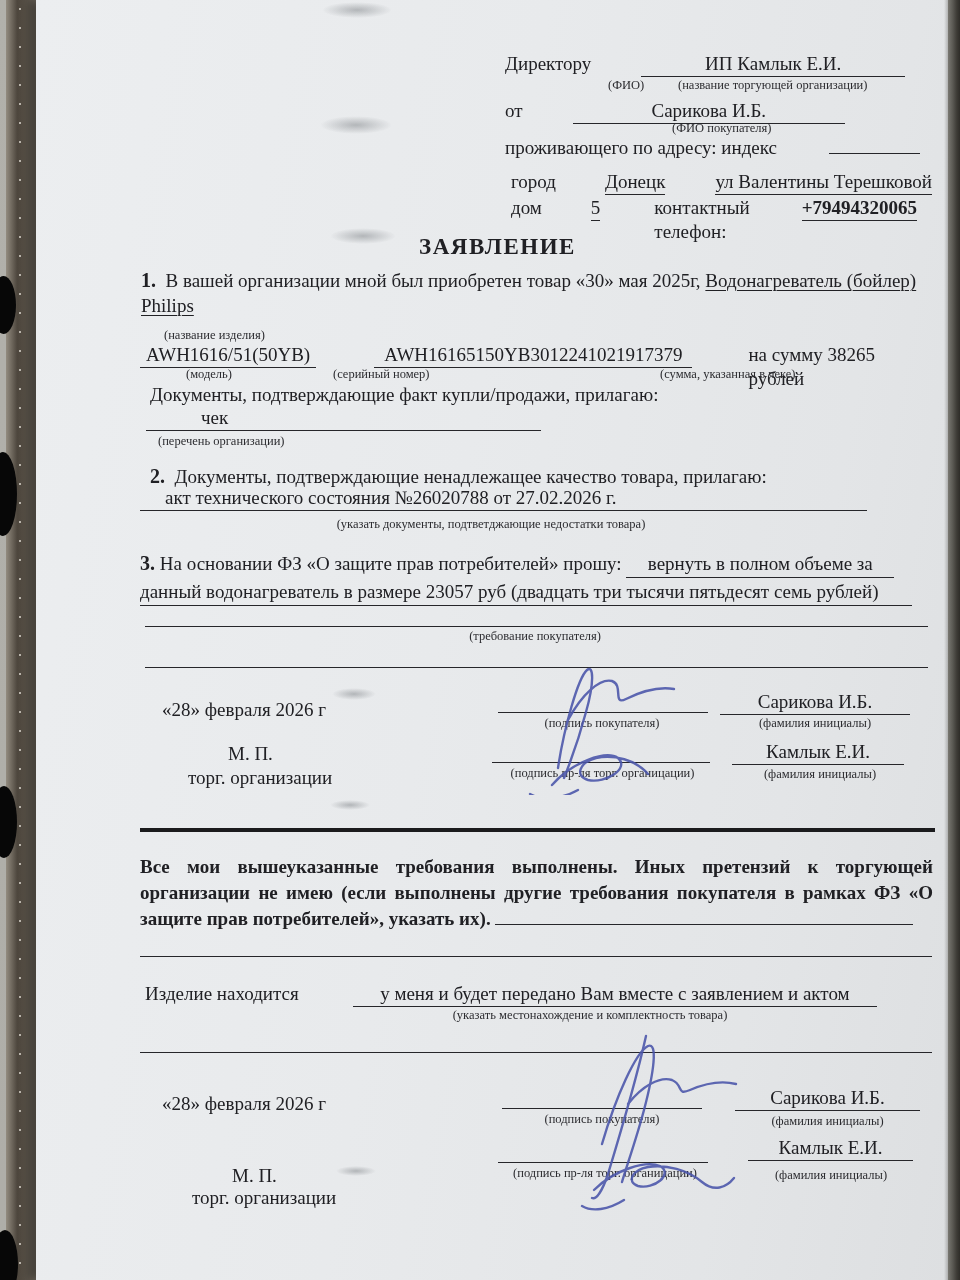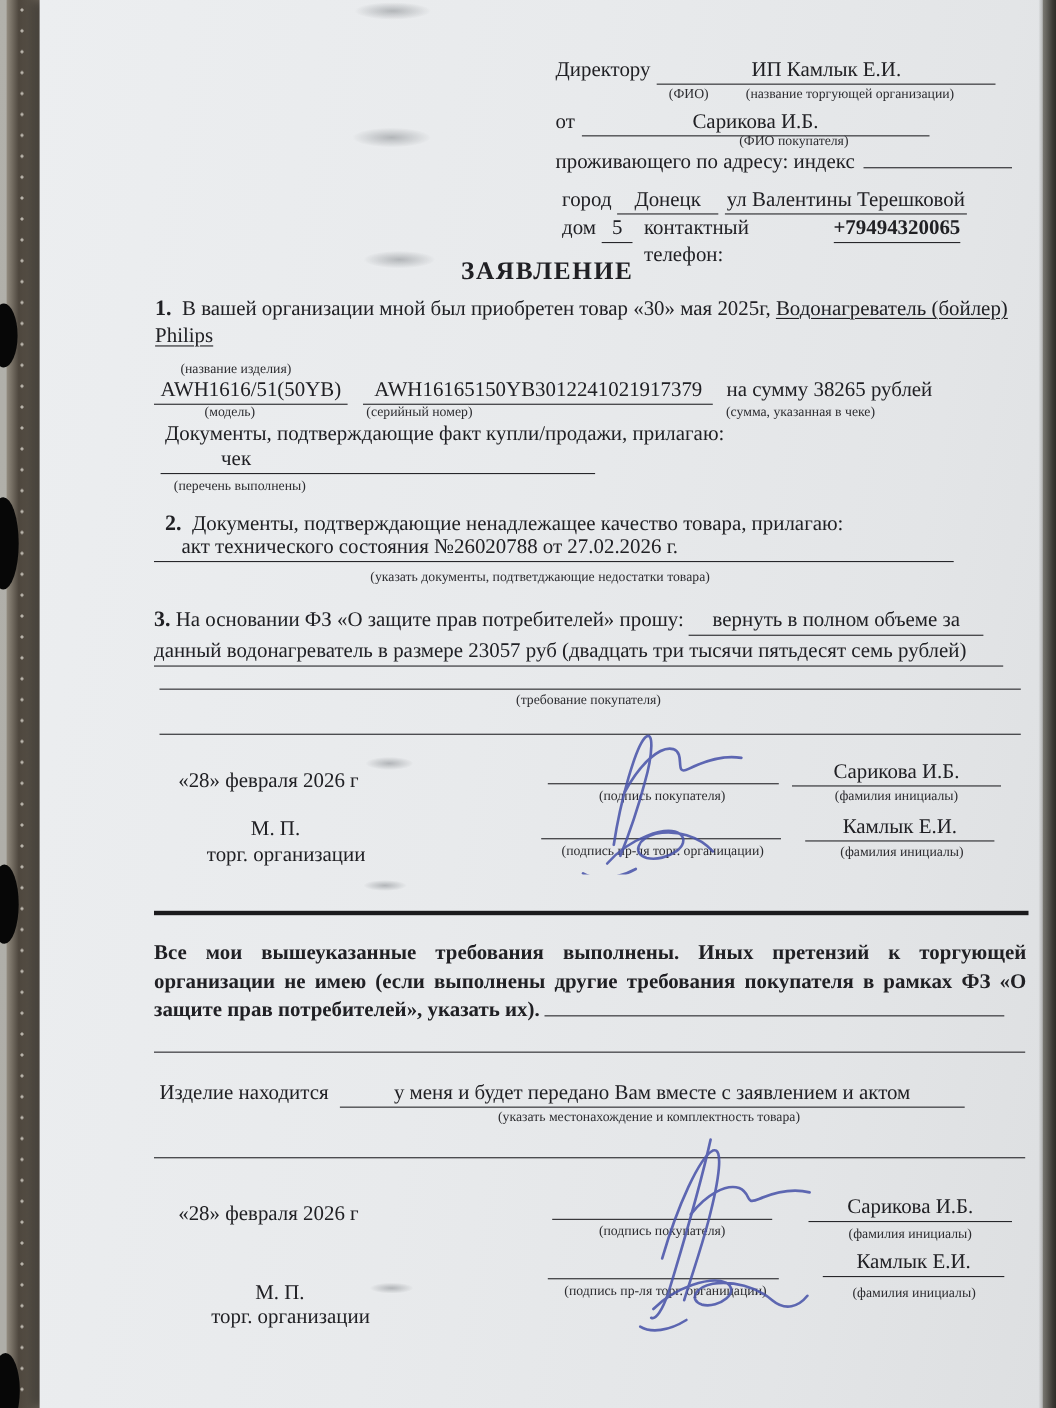--- a/index.html
+++ b/index.html
@@ -12,21 +12,21 @@
   .right-edge{position:absolute;right:0;top:0;width:16px;height:1280px;
          background:linear-gradient(to right,rgba(45,43,38,0),rgba(45,43,38,.85) 80%,#2e2c28);}
   .binder-strip{position:absolute;left:6px;top:0;width:32px;height:1280px;
          background:linear-gradient(to right,#938c80,#4d463d 35%,#5d564c 70%,#756d62);}
   .binder-strip .holes{position:absolute;left:9px;top:0;width:10px;height:1280px;
          background-image:radial-gradient(circle 2.6px at 5px 9px,#cfcac1 55%,rgba(0,0,0,0) 60%);
          background-size:10px 19px;opacity:.85;}
   .blob{position:absolute;background:#070707;border-radius:50%;}
   .smudge{position:absolute;background:radial-gradient(ellipse at center,rgba(90,95,100,.38),rgba(90,95,100,0) 70%);
          filter:blur(.6px);border-radius:50%;}
-  .abs{position:absolute;}
+  .abs{position:absolute;gap:44px;}
   .t{font-size:19px;line-height:24px;}
   .small{font-size:12.5px;color:#2c2c30;white-space:nowrap;}
   .row{display:flex;align-items:baseline;}
   .slot{border-bottom:1.6px solid #26262a;text-align:center;white-space:nowrap;}
   .ulb{display:inline-block;border-bottom:1.6px solid #26262a;}
   .uw{text-decoration:underline;text-underline-offset:3px;text-decoration-thickness:1.3px;}
   .bb{border-bottom:1.6px solid #26262a;}
   .thick{background:#1b1b1d;height:3.6px;}
   .center{text-align:center;}
   .bold{font-weight:bold;}
@@ -101,21 +101,21 @@
     <span class="ulb" style="margin-left:14px;padding:0 10px;">AWH16165150YB3012241021917379</span>
     <span style="margin-left:12px;">на сумму  38265 рублей</span>
   </div>
   <span class="abs small" style="left:186px;top:367px;">(модель)</span>
   <span class="abs small" style="left:333px;top:367px;">(серийный номер)</span>
   <span class="abs small" style="left:660px;top:367px;">(сумма, указанная в чеке)</span>
 
   <div class="abs t" style="left:150px;top:383px;">Документы, подтверждающие факт купли/продажи, прилагаю:</div>
 
   <div class="abs t ulb" style="left:146px;top:406px;width:340px;padding-left:55px;">чек</div>
-  <span class="abs small" style="left:158px;top:434px;">(перечень выполнены)</span>
+  <span class="abs small" style="left:158px;top:434px;">(перечень организации)</span>
 
   <div class="abs t" style="left:150px;top:464px;">
     <span class="num">2.</span>&nbsp;
     <span>Документы, подтверждающие ненадлежащее качество товара, прилагаю:</span>
   </div>
   <div class="abs t ulb" style="left:140px;top:486px;width:702px;padding-left:25px;">акт технического состояния №26020788 от 27.02.2026 г.</div>
   <div class="abs small center" style="left:140px;top:517px;width:702px;">(указать документы, подтветджающие недостатки товара)</div>
 
   <p class="abs t" style="left:140px;top:550px;width:795px;margin:0;line-height:27px;">
     <span class="num">3.</span>

